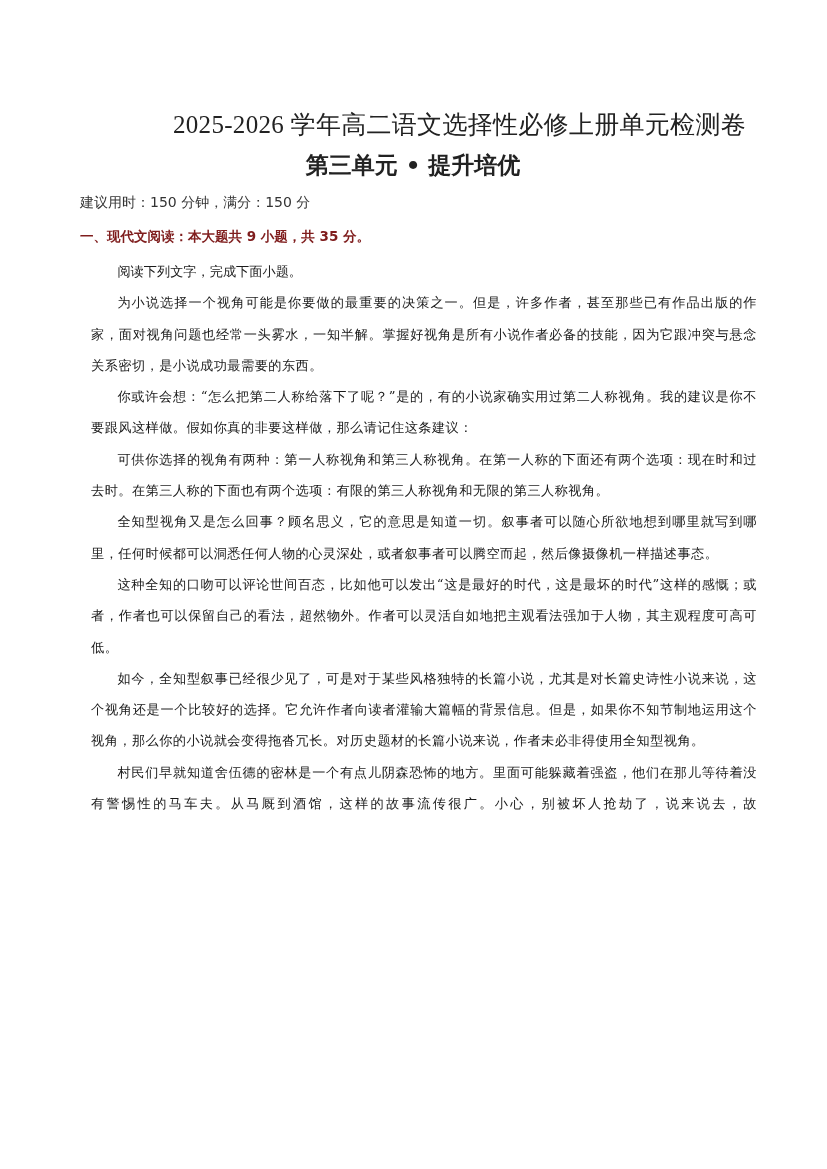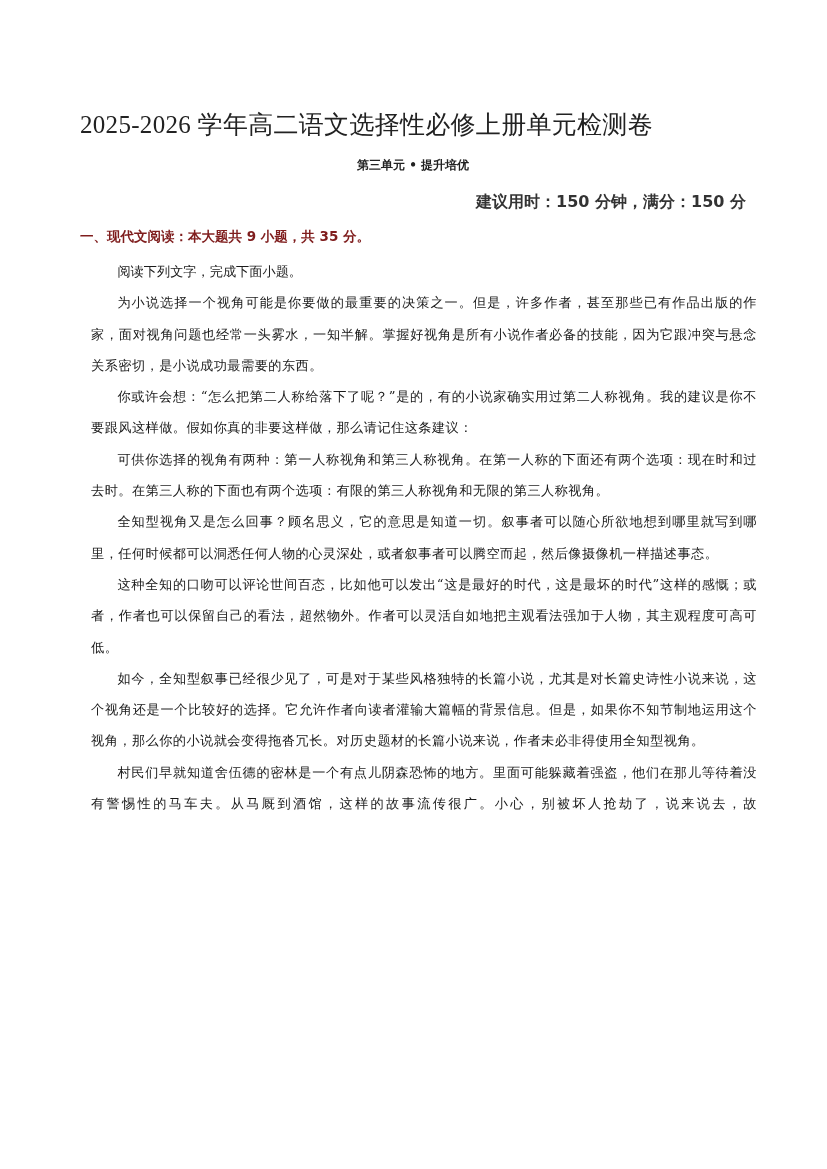--- a/index.html
+++ b/index.html
@@ -19,52 +19,51 @@
       position: absolute;
       left: 80px;
       top: 0;
       width: 666px;
     }
     .main-title {
       position: absolute;
       left: 0;
       top: 108px;
       width: 666px;
-      text-align: left;
+      text-align: right;
       font-family: "Liberation Serif", "DejaVu Serif", serif;
       font-size: 25px;
       line-height: 34px;
       color: #222;
       letter-spacing: 0.3px;
       margin: 0;
       font-weight: normal;
     }
     .sub-title {
       position: absolute;
       left: 0;
       top: 152px;
       width: 666px;
       text-align: center;
-      font-size: 12px;
+      font-size: 23px;
       line-height: 26px;
       font-weight: bold;
       color: #222;
       margin: 0;
     }
     .meta-line {
       position: absolute;
       left: 0;
       top: 192px;
       width: 666px;
-      text-align: right;
+      text-align: left;
       font-family: "DejaVu Sans", "Liberation Sans", sans-serif;
-      font-size: 16px;
+      font-size: 14px;
       line-height: 20px;
       color: #333;
-      font-weight: bold;
     }
     .section-header {
       position: absolute;
       left: 0;
       top: 226px;
       width: 666px;
       font-family: "DejaVu Sans", "Liberation Sans", sans-serif;
       font-size: 13.5px;
       line-height: 20px;
       font-weight: bold;

